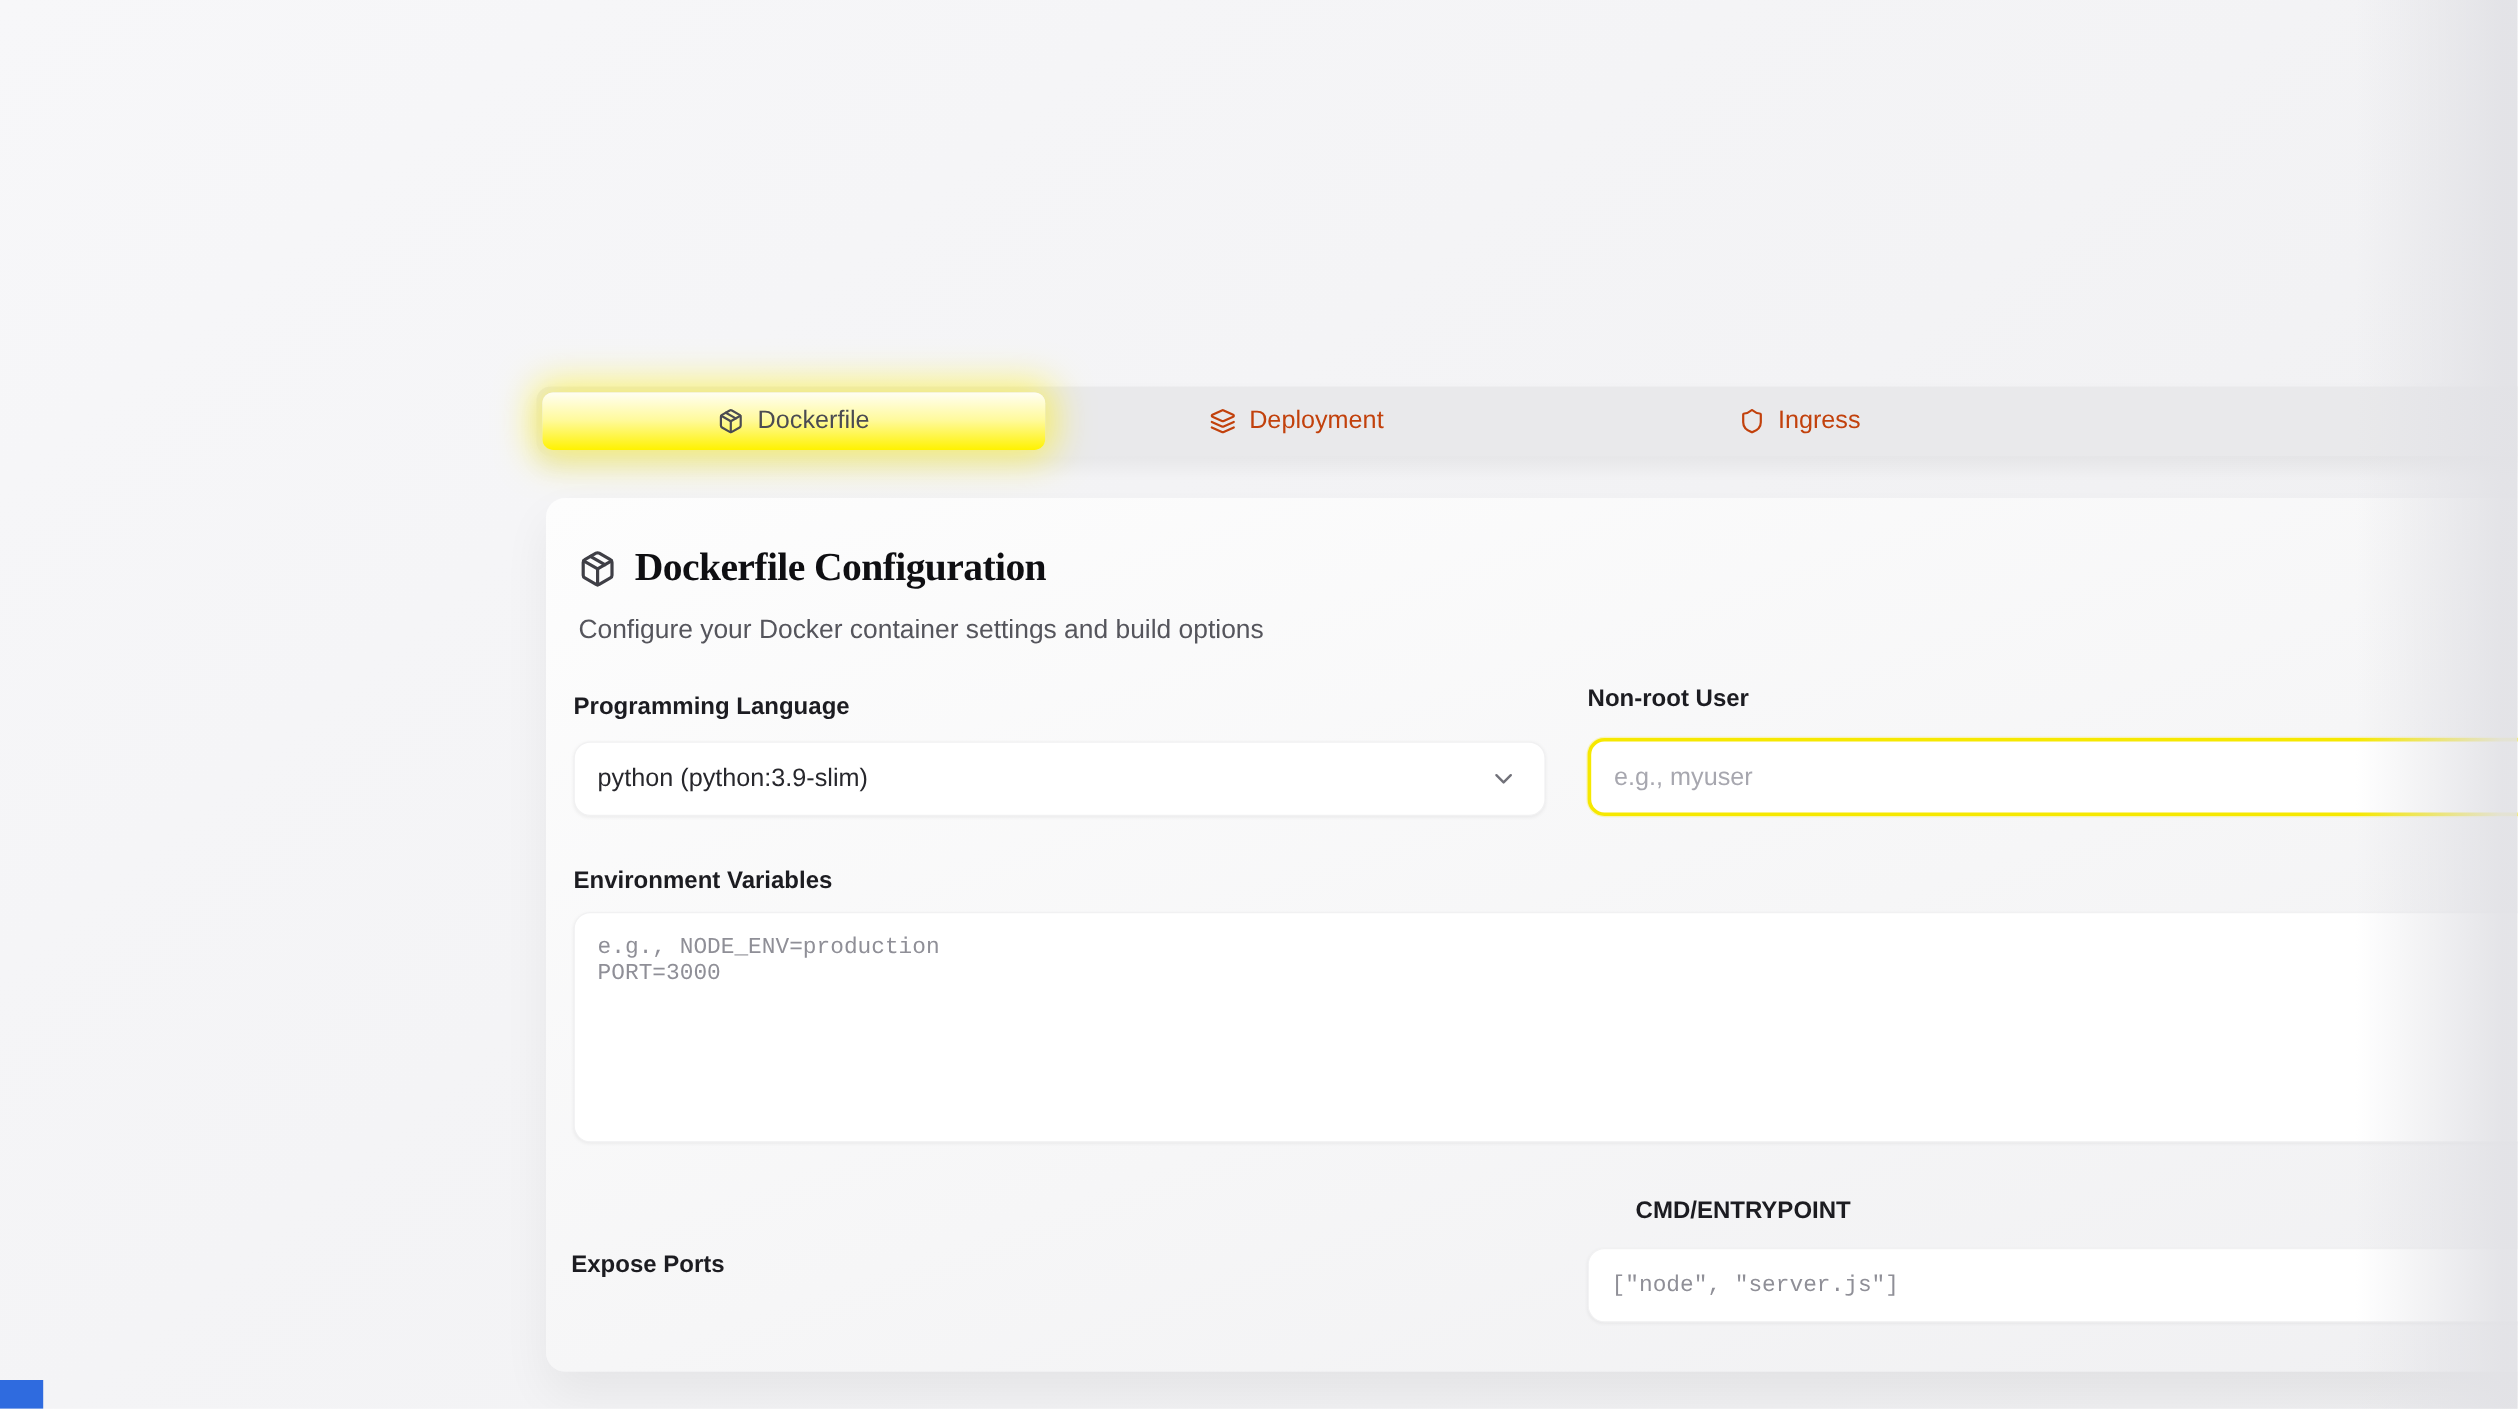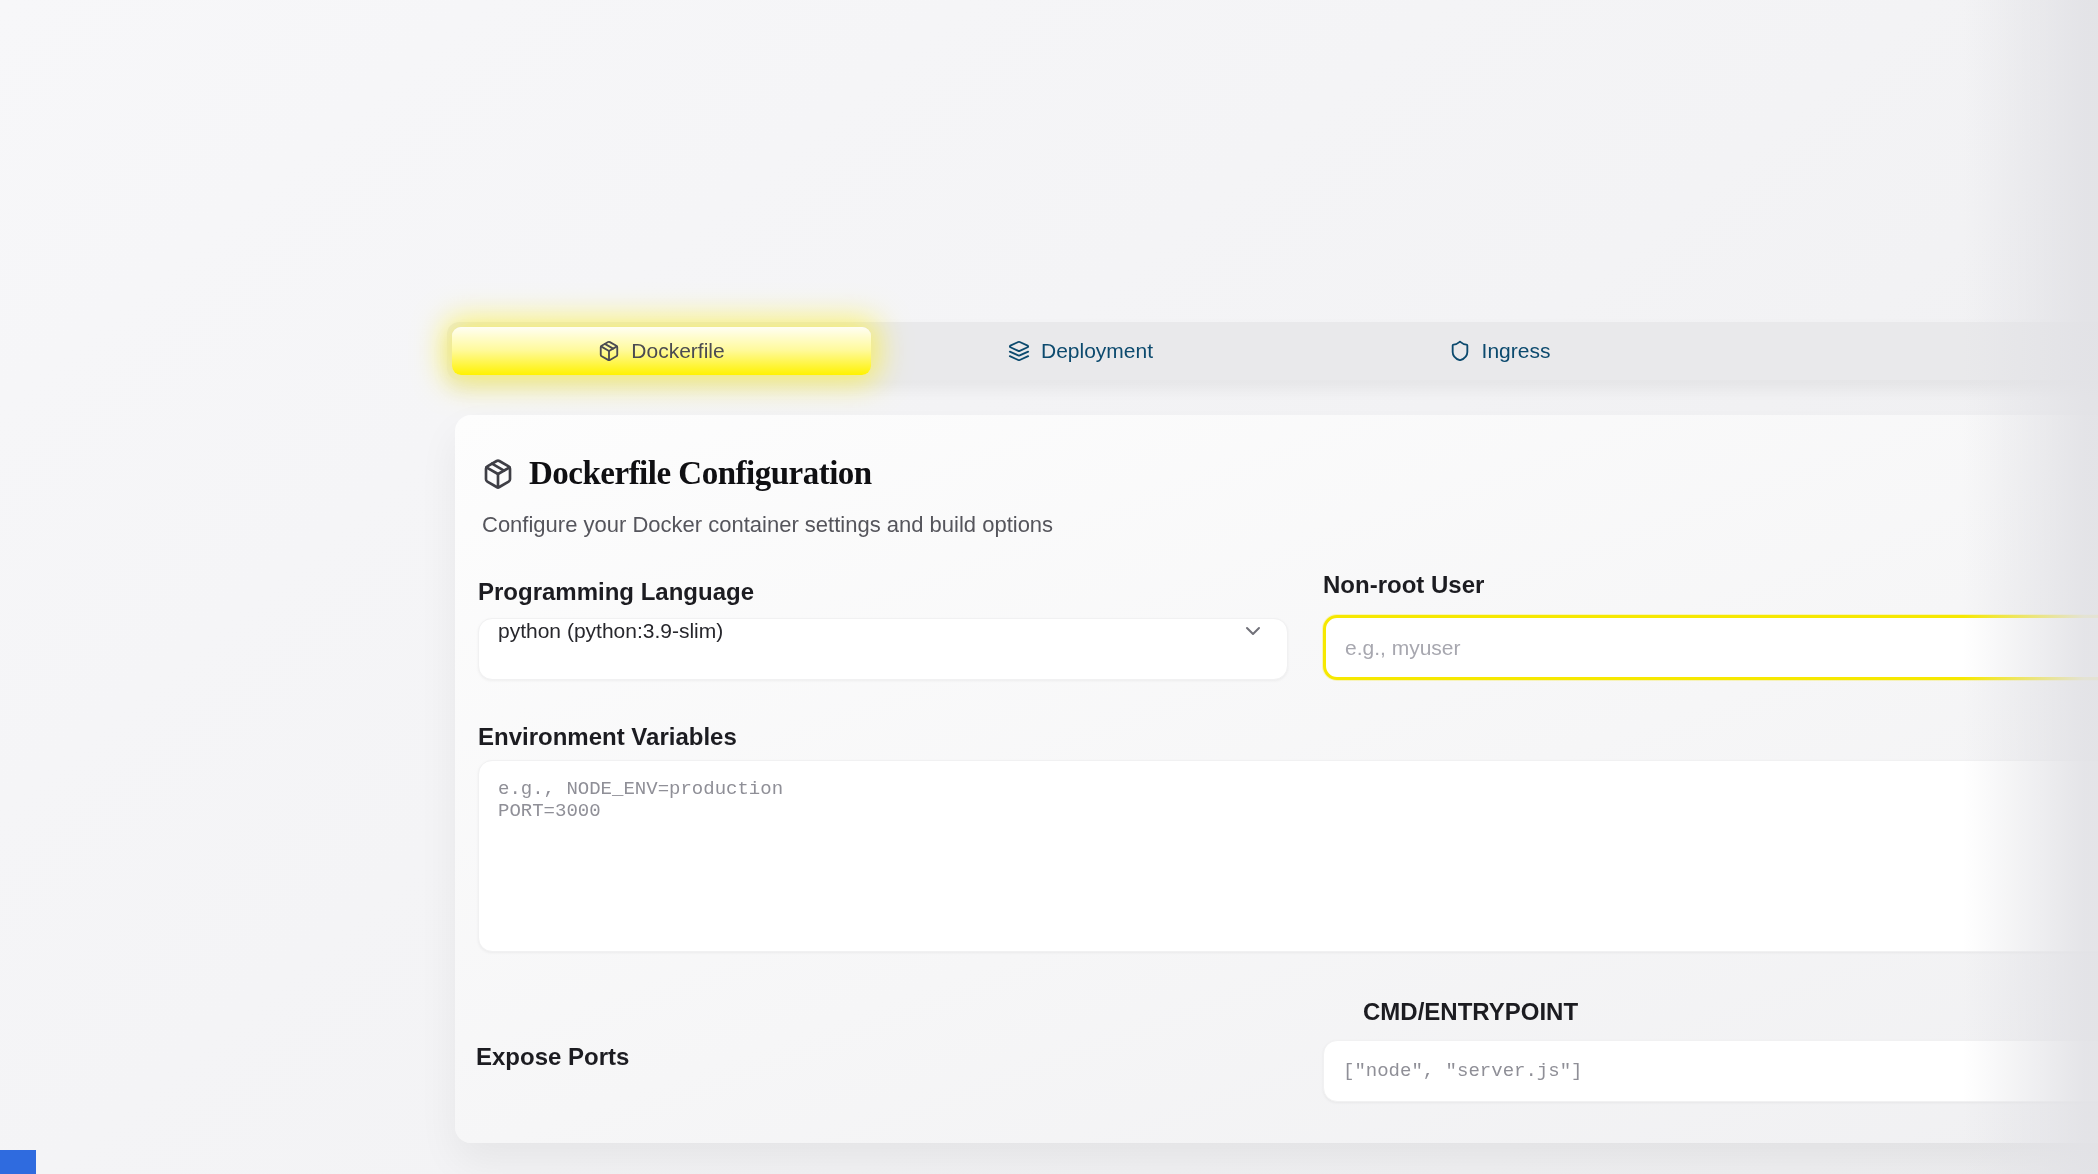--- a/index.html
+++ b/index.html
@@ -11,46 +11,46 @@
   }
   
   .tabs{
     position:absolute;left:447px;top:322px;width:1686px;height:58px;
     background:#e9e9eb;border-radius:12px;padding:5px;box-sizing:border-box;
     display:grid;grid-template-columns:repeat(4,1fr);
     box-shadow:0 10px 18px rgba(0,0,0,.06);
   }
   .tab{
     display:flex;align-items:center;justify-content:center;gap:11px;
-    font-size:21px;color:#0c4a6e;border-radius:9px;cursor:pointer;white-space:nowrap;
+    font-size:21px;color:#c2410c;border-radius:9px;cursor:pointer;white-space:nowrap;
   }
   .tab svg{width:22px;height:22px;stroke:currentColor;fill:none;stroke-width:2;stroke-linecap:round;stroke-linejoin:round;flex:0 0 auto;}
   .tab.active{
     background:linear-gradient(180deg,#fffef3 0%,#fffa9c 48%,#fff200 100%);
     color:#4b4b52;
     box-shadow:0 0 30px 8px rgba(255,240,0,.55);
   }
   
   .card{
     position:absolute;left:455px;top:415px;width:1700px;height:728px;
     background:linear-gradient(160deg,#fdfdfd 0%,#f6f6f7 55%,#f0f0f2 100%);
     border-radius:16px;box-shadow:0 18px 40px rgba(0,0,0,.06);
   }
   .card-header{position:absolute;left:27px;top:40px;display:flex;align-items:center;gap:15px;}
   .card-header svg{width:32px;height:32px;stroke:#3f3f46;fill:none;stroke-width:2;stroke-linecap:round;stroke-linejoin:round;}
   .card-title{font-size:33px;font-weight:700;color:#0f0f12;letter-spacing:-.5px;font-family:Liberation Serif, serif;}
   .card-subtitle{position:absolute;left:27px;top:97px;font-size:22px;color:#55555c;}
 
-  .field-label{position:absolute;font-size:24px;font-weight:600;color:#1c1c21;}
+  .field-label{position:absolute;font-size:20px;font-weight:600;color:#1c1c21;}
   .box{
     position:absolute;background:#ffffff;border-radius:14px;box-sizing:border-box;
     box-shadow:0 1px 3px rgba(0,0,0,.05);border:1px solid #f1f1f2;
   }
   .select{
-    display:flex;justify-content:space-between;
+    display:flex;align-items:center;justify-content:space-between;
     padding:0 22px 0 19px;cursor:pointer;
   }
   .select-value{font-size:21px;color:#27272c;}
   .select svg{width:24px;height:24px;stroke:#717179;fill:none;stroke-width:2;stroke-linecap:round;stroke-linejoin:round;}
   input,textarea{
     position:absolute;box-sizing:border-box;background:#ffffff;border-radius:14px;
     border:1px solid #f1f1f2;outline:none;box-shadow:0 1px 3px rgba(0,0,0,.05);
     font-family:"Liberation Sans",sans-serif;font-size:21px;color:#27272c;padding:0 19px;
   }
   input::placeholder{color:#a7a7af;}

